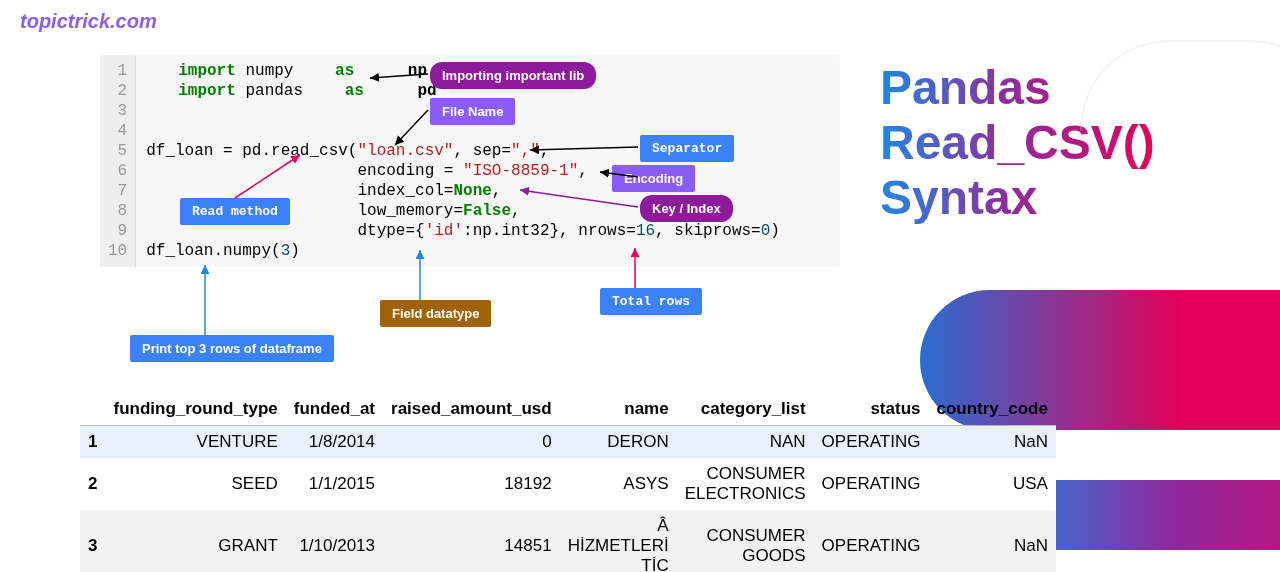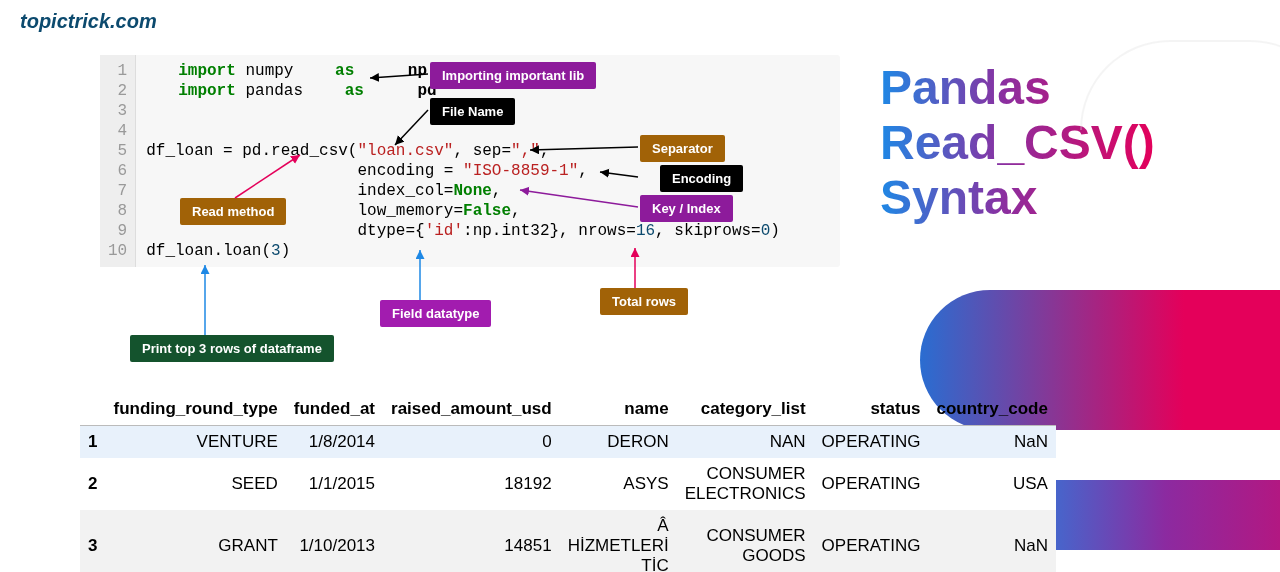--- a/index.html
+++ b/index.html
@@ -1,36 +1,36 @@
 <!DOCTYPE html>
 <html><head>
 <meta charset="utf-8">
 <style>
 * { margin: 0; padding: 0; box-sizing: border-box; }
 body { width: 1280px; height: 572px; background: #fff; font-family: Arial, sans-serif; position: relative; overflow: hidden; }
 
-.site-title { position: absolute; top: 10px; left: 20px; color: #0c4a6e; font-size: 20px; font-weight: bold; font-style: italic; }
+.site-title { position: absolute; top: 10px; left: 20px; color: #8b5cf6; font-size: 20px; font-weight: bold; font-style: italic; }
 
 .code-wrap { position: absolute; top: 55px; left: 100px; width: 740px; }
 .code-block { display: flex; background: #f7f7f7; border-radius: 3px; }
 .gutter { background: #eee; padding: 6px 8px; text-align: right; color: #999; font-family: "Courier New", monospace; font-size: 16px; line-height: 20px; border-right: 1px solid #ddd; }
 .gutter div { height: 20px; }
 .code { padding: 6px 10px; font-family: "Courier New", monospace; font-size: 16px; line-height: 20px; white-space: pre; }
 .kw-green { color: #007f00; font-weight: bold; margin-left: 32px; }
 .kw-bold { font-weight: bold; padding-left: 44px; }
 .str { color: #ba2121; }
 .val { color: #007f00; font-weight: bold; }
 .num { color: #0c4a6e; }
 
 .label { position: absolute; color: #fff; font-size: 13px; font-weight: bold; padding: 6px 12px; border-radius: 2px; white-space: nowrap; }
-.l-purple { background: #8d1b9b; }
-.l-black { background: #000000; }
-.l-pink { background: #a16207; }
-.l-blue { background: #a21caf; }
-.l-red { background: #14532d; }
+.l-purple { background: #8d1b9b; border-radius: 12px; }
+.l-black { background: #8b5cf6; }
+.l-pink { background: #3b82f6; font-family: Liberation Mono, monospace; }
+.l-blue { background: #a16207; }
+.l-red { background: #3b82f6; }
 
 .arrow { position: absolute; pointer-events: none; }
 
 .tbl-wrap { position: absolute; top: 393px; left: 80px; width: 760px; font-size: 17px; }
 .tbl { width: 100%; border-collapse: collapse; }
 .tbl th { text-align: right; padding: 6px 8px; font-weight: bold; border-bottom: 1px solid #bbb; }
 .tbl th.idx { text-align: left; }
 .tbl tbody td { text-align: right; padding: 6px 8px; }
 .tbl tbody td.idx { text-align: left; font-weight: bold; }
 .tbl tbody tr.r0 { background: #e8f1fb; }
@@ -77,28 +77,28 @@
     </div>
     <div class="code"><span class="kw-green">import</span> <span>numpy</span> <span class="kw-green">as</span> <span class="kw-bold">np</span>
 <span class="kw-green">import</span> <span>pandas</span> <span class="kw-green">as</span> <span class="kw-bold">pd</span>
 
 
 <span>df_loan = pd.read_csv(</span><span class="str">"loan.csv"</span><span>, sep=</span><span class="str">","</span><span>,</span>
 <span>                      encoding = </span><span class="str">"ISO-8859-1"</span><span>,</span>
 <span>                      index_col=</span><span class="val">None</span><span>,</span>
 <span>                      low_memory=</span><span class="val">False</span><span>,</span>
 <span>                      dtype={</span><span class="str">'id'</span><span>:np.int32}, nrows=</span><span class="num">16</span><span>, skiprows=</span><span class="num">0</span><span>)</span>
-<span>df_loan.loan(</span><span class="num">3</span><span>)</span></div>
+<span>df_loan.numpy(</span><span class="num">3</span><span>)</span></div>
   </div>
 </div>
 
 <div class="label l-purple" style="top:62px;left:430px">Importing important lib</div>
 <div class="label l-black" style="top:98px;left:430px">File Name</div>
 <div class="label l-pink" style="top:135px;left:640px">Separator</div>
-<div class="label l-black" style="top:165px;left:660px">Encoding</div>
+<div class="label l-black" style="top:165px;left:612px">Encoding</div>
 <div class="label l-purple" style="top:195px;left:640px">Key / Index</div>
 <div class="label l-pink" style="top:198px;left:180px">Read method</div>
 <div class="label l-pink" style="top:288px;left:600px">Total rows</div>
 <div class="label l-blue" style="top:300px;left:380px">Field datatype</div>
 <div class="label l-red" style="top:335px;left:130px">Print top 3 rows of dataframe</div>
 
 <svg class="arrow" style="top:0;left:0;width:900px;height:400px">
   <defs>
     <marker id="ah-black" markerWidth="8" markerHeight="8" refX="6" refY="3" orient="auto">
         <path d="M0,0 L6,3 L0,6 Z" fill="#000"></path>

